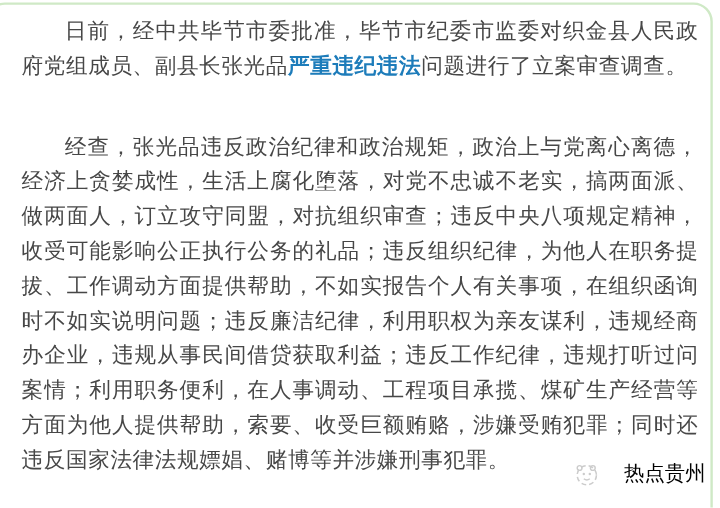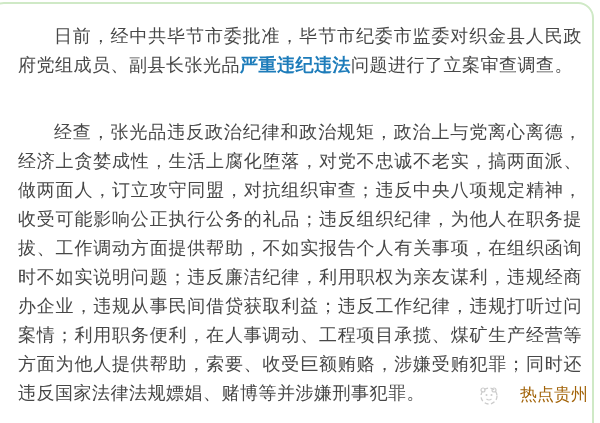--- a/index.html
+++ b/index.html
@@ -30,38 +30,38 @@
     left: 18px;
     top: 12px;
     width: 564px;
     color: #474747;
     font-size: 18px;
     line-height: 29px;
     text-align: justify;
     letter-spacing: 0.5px;
   }
   p.para {
-    margin: 10px 0 38px 0;
+    margin: 0 0 38px 0;
     text-indent: 2em;
   }
   p.para:last-of-type {
     margin-bottom: 0;
   }
   .hl {
     color: #1d7cba;
     font-weight: bold;
   }
   .watermark {
     position: absolute;
     right: 12px;
     top: 384px;
     display: flex;
     align-items: flex-end;
     gap: 20px;
-    color: #a16207;
+    color: #000000;
     font-size: 17px;
     line-height: 22px;
     white-space: nowrap;
   }
   .wm-icon svg {
     display: block;
   }
 </style>
 </head>
 <body>

